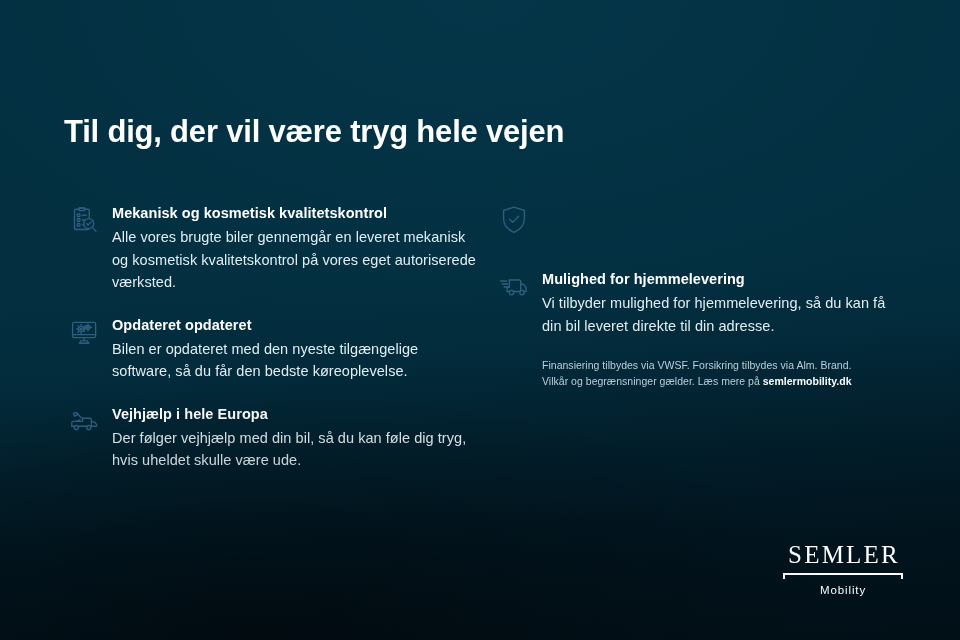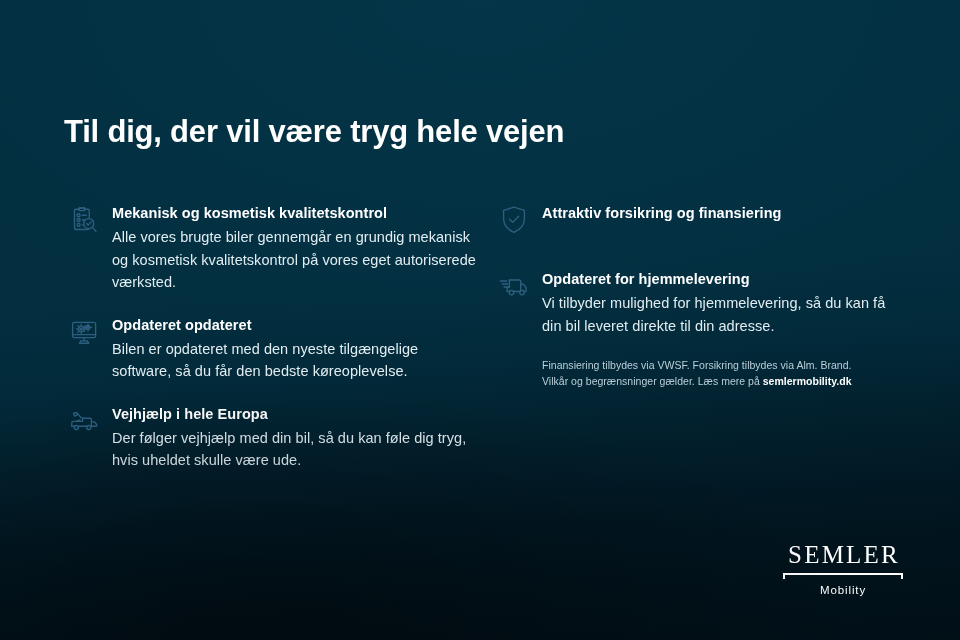--- a/index.html
+++ b/index.html
@@ -185,21 +185,21 @@
             <circle cx="11.6" cy="16.0" r="1.5"></circle>
             <circle cx="11.6" cy="20.8" r="1.5"></circle>
             <path d="M15.3 11.2h4.0M15.3 16.0h3.0M15.3 20.8h2.0"></path>
             <circle cx="21.7" cy="19.6" r="5.0" fill="#032f40"></circle>
             <path d="M19.6 19.6l1.5 1.5 3.0-3.2"></path>
             <path d="M25.4 23.4l3.6 3.8"></path>
           </svg>
         </span>
         <div class="feature-body">
           <p class="feature-title">Mekanisk og kosmetisk kvalitetskontrol</p>
-          <p class="feature-desc">Alle vores brugte biler gennemgår en grundig mekanisk og kosmetisk kvalitetskontrol på vores eget autoriserede værksted.</p>
+          <p class="feature-desc">Alle vores brugte biler gennemgår en leveret mekanisk og kosmetisk kvalitetskontrol på vores eget autoriserede værksted.</p>
         </div>
       </div>
 
       <div class="feature">
         <span class="feature-icon">
           <svg width="34" height="34" viewBox="0 0 34 34" fill="none" stroke="currentColor" stroke-width="1.35" stroke-linecap="round" stroke-linejoin="round">
             <rect x="5.6" y="6.4" width="23" height="15.2" rx="1.6"></rect>
             <path d="M5.6 18.6h23"></path>
             <path d="M17.1 21.6v3.2M12.4 27.2h9.4M14.0 24.8h6.2l1.6 2.4h-9.4z"></path>
             <circle cx="14.2" cy="13.0" r="2.6"></circle>
@@ -240,37 +240,36 @@
     <div class="col col-right">
 
       <div class="feature">
         <span class="feature-icon">
           <svg width="30" height="32" viewBox="0 0 30 32" fill="none" stroke="currentColor" stroke-width="1.35" stroke-linecap="round" stroke-linejoin="round">
             <path d="M15 3.2l10.4 3.2v8.0c0 6.6-4.3 11.2-10.4 14.0C8.9 25.6 4.6 21.0 4.6 14.4v-8.0z"></path>
             <path d="M10.6 15.2l3.1 3.2 6.0-6.2"></path>
           </svg>
         </span>
         <div class="feature-body">
-          <p class="feature-title">Attraktiv forsikring og finansiering</p>
         </div>
       </div>
 
       <div class="feature">
         <span class="feature-icon">
           <svg width="34" height="34" viewBox="0 0 34 34" fill="none" stroke="currentColor" stroke-width="1.35" stroke-linecap="round" stroke-linejoin="round">
             <path d="M12.4 10.0h10.0a1.3 1.3 0 0 1 1.3 1.3v10.2H10.2"></path>
             <path d="M10.2 21.5v-3.0a1.3 1.3 0 0 1 1.3-1.3h0.9v-7.2"></path>
             <path d="M23.7 14.2h2.7l2.6 3.4v3.9h-4.6"></path>
             <circle cx="14.5" cy="22.6" r="2.2" fill="#032f40"></circle>
             <circle cx="25.0" cy="22.6" r="2.2" fill="#032f40"></circle>
             <path d="M9.8 11.0H3.4M10.6 14.0H5.2M11.4 17.0H7.0"></path>
           </svg>
         </span>
         <div class="feature-body">
-          <p class="feature-title">Opdateret for hjemmelevering</p>
+          <p class="feature-title">Mulighed for hjemmelevering</p>
           <p class="feature-desc">Vi tilbyder mulighed for hjemmelevering, så du kan få din bil leveret direkte til din adresse.</p>
         </div>
       </div>
 
       <div class="disclaimer">
         <p>Finansiering tilbydes via VWSF. Forsikring tilbydes via Alm. Brand.</p>
         <p><span>Vilkår og begrænsninger gælder. Læs mere på </span><span class="link">semlermobility.dk</span></p>
       </div>
 
     </div>

